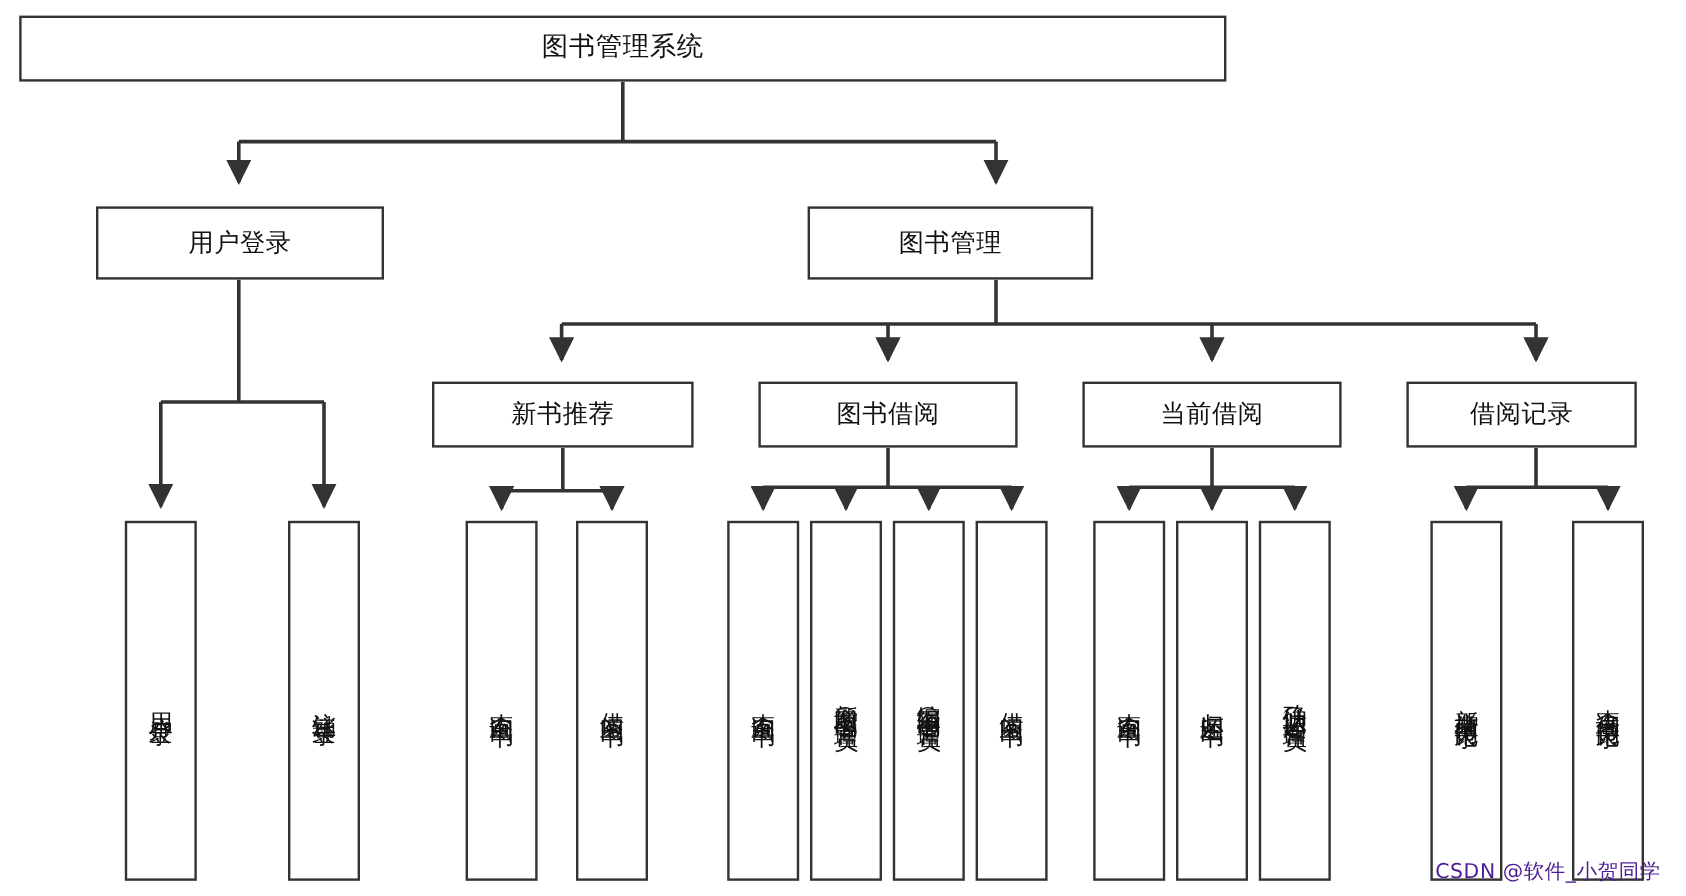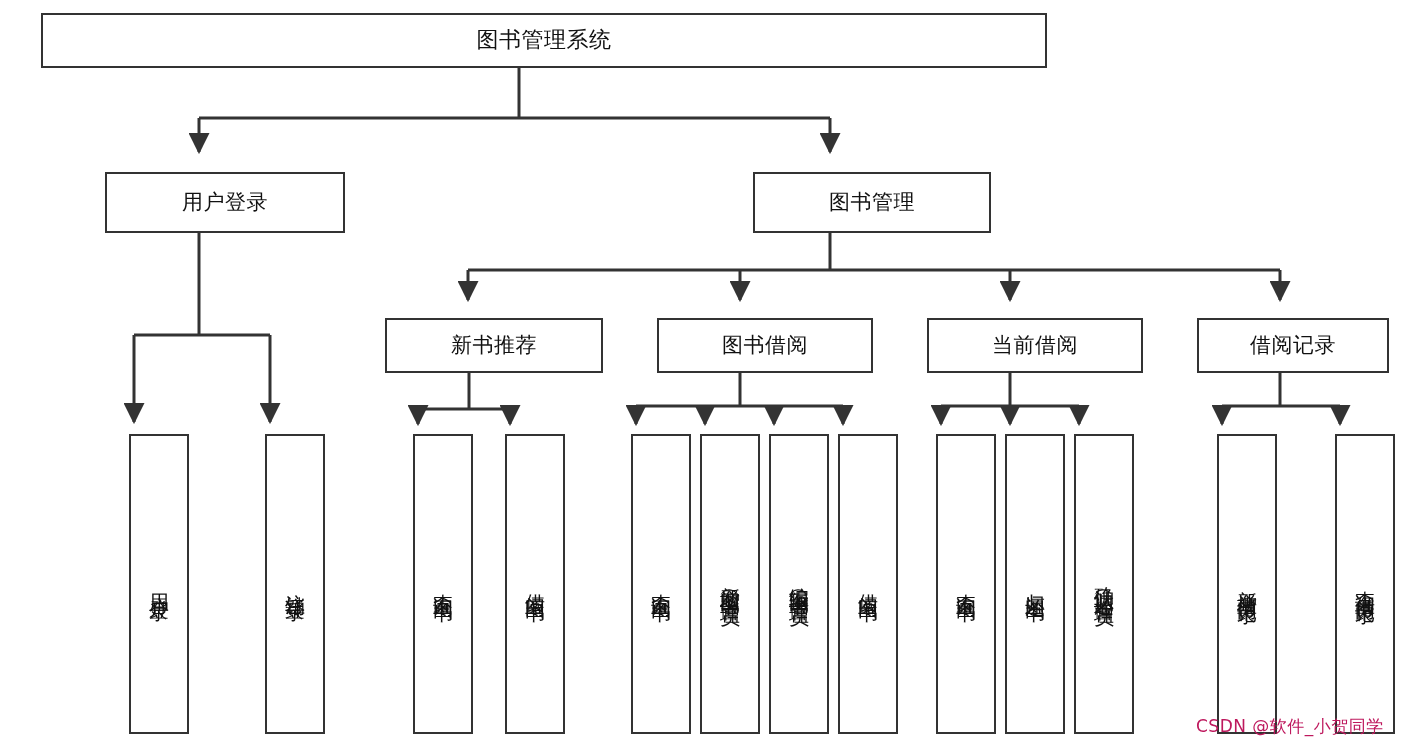--- a/index.html
+++ b/index.html
@@ -19,21 +19,20 @@
   }
   .node {
     position: absolute;
     box-sizing: border-box;
     border: 2px solid #333333;
     background: #ffffff;
     display: flex;
     align-items: center;
     justify-content: center;
     color: #111111;
-    margin-left: 25px;
   }
   .node-h {
     font-size: 21px;
     letter-spacing: 0.5px;
     line-height: 1.1;
     white-space: nowrap;
   }
   .node-root {
     font-size: 22px;
   }
@@ -52,21 +51,21 @@
     position: absolute;
     left: 0;
     top: 0;
     width: 1405px;
     height: 747px;
     pointer-events: none;
   }
   .watermark {
     position: absolute;
     font-size: 17px;
-    color: #be185d;
+    color: #4c1d95;
     white-space: nowrap;
     letter-spacing: 0.5px;
   }
 </style>
 </head>
 <body>
 
 <div id="canvas">
 
   <svg class="edges" viewBox="0 0 1405 747" width="1405" height="747" xmlns="http://www.w3.org/2000/svg">
@@ -115,21 +114,21 @@
       <path d="M 1280 373 L 1280 406"></path>
       <path d="M 1222 406 L 1340 406"></path>
       <path d="M 1222 406 L 1222 424" marker-end="url(#arrow)"></path>
       <path d="M 1340 406 L 1340 424" marker-end="url(#arrow)"></path>
     </g>
   </svg>
 
   <div class="node node-h node-root" style="left:16px; top:13px; width:1006px; height:55px;">图书管理系统</div>
 
   <div class="node node-h" style="left:80px; top:172px; width:240px; height:61px;">用户登录</div>
-  <div class="node node-h" style="left:728px; top:172px; width:238px; height:61px;">图书管理</div>
+  <div class="node node-h" style="left:673px; top:172px; width:238px; height:61px;">图书管理</div>
 
   <div class="node node-h" style="left:632px; top:318px; width:216px; height:55px;">图书借阅</div>
   <div class="node node-h" style="left:360px; top:318px; width:218px; height:55px;">新书推荐</div>
   <div class="node node-h" style="left:902px; top:318px; width:216px; height:55px;">当前借阅</div>
   <div class="node node-h" style="left:1172px; top:318px; width:192px; height:55px;">借阅记录</div>
 
   <div class="node node-v" style="left:104px; top:434px; width:60px; height:300px;">用户登录</div>
   <div class="node node-v" style="left:240px; top:434px; width:60px; height:300px;">注销登录</div>
 
   <div class="node node-v" style="left:388px; top:434px; width:60px; height:300px;">查询图书</div>

